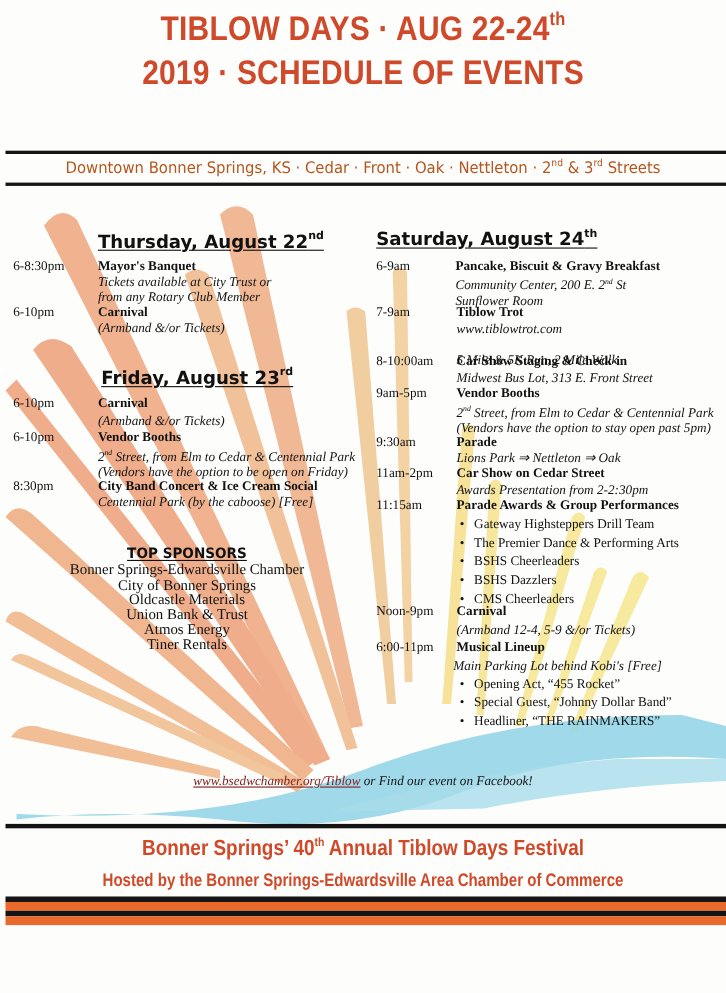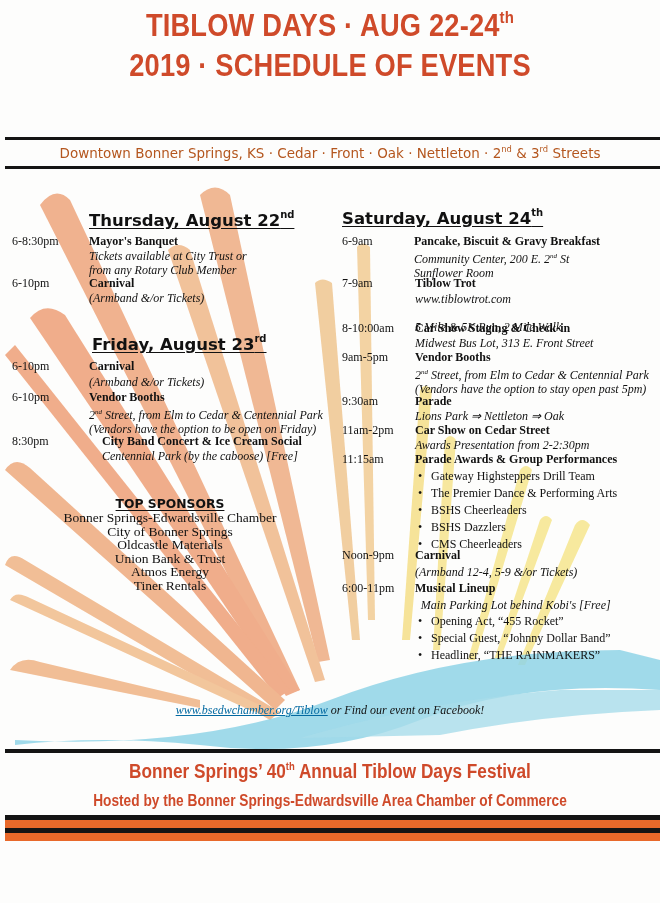--- a/index.html
+++ b/index.html
@@ -50,21 +50,21 @@
     font-family: "DejaVu Sans", sans-serif; font-weight: bold; font-size: 13px;
     text-decoration: underline; text-underline-offset: 2px; margin-bottom: 0px;
     transform: scaleX(0.95);
   }
   .sponsors div.s { font-size: 13.5px; line-height: 13.5px; }
 
   .weblink {
     position: absolute; top: 703px; left: 0; width: 660px; text-align: center;
     font-style: italic; font-size: 12px; z-index: 2;
   }
-  .weblink a { color: #0369a1; text-decoration: underline; }
+  .weblink a { color: #7f1d1d; text-decoration: underline; }
 
   .footer1 {
     position: absolute; top: 760px; left: 0; width: 660px; text-align: center;
     font-family: "Liberation Sans", sans-serif; font-weight: bold; color: #cf4a2a;
     font-size: 20px; transform: scaleX(0.86); transform-origin: center; z-index: 2;
   }
   .footer1 sup { font-size: 11px; vertical-align: 8px; }
   .footer2 {
     position: absolute; top: 791px; left: 0; width: 660px; text-align: center;
     font-family: "Liberation Sans", sans-serif; font-weight: bold; color: #cf4a2a;
@@ -147,21 +147,21 @@
 <div class="ev" style="left:12px;top:390px;">
   <span class="time">6-10pm</span>
   <div class="body" style="left:77px;">
     <span class="name">Vendor Booths</span>
     <span class="detail"><span>2</span><sup>nd</sup><span> Street, from Elm to Cedar &amp; Centennial Park</span></span>
     <span class="detail">(Vendors have the option to be open on Friday)</span>
   </div>
 </div>
 <div class="ev" style="left:12px;top:434px;">
   <span class="time">8:30pm</span>
-  <div class="body" style="left:90px;">
+  <div class="body" style="left:77px;">
     <span class="name">City Band Concert &amp; Ice Cream Social</span>
     <span class="detail">Centennial Park (by the caboose) [Free]</span>
   </div>
 </div>
 
 <div class="sponsors">
   <h3>TOP SPONSORS</h3>
   <div class="s">Bonner Springs-Edwardsville Chamber</div>
   <div class="s">City of Bonner Springs</div>
   <div class="s">Oldcastle Materials</div>
@@ -234,21 +234,21 @@
   <span class="time">Noon-9pm</span>
   <div class="body" style="left:73px;">
     <span class="name">Carnival</span>
     <span class="detail" style="margin-top:2px;">(Armband 12-4, 5-9 &amp;/or Tickets)</span>
   </div>
 </div>
 <div class="ev" style="left:342px;top:581px;">
   <span class="time">6:00-11pm</span>
   <div class="body" style="left:73px;">
     <span class="name">Musical Lineup</span>
-    <span class="detail" style="margin-left:-3px;margin-top:2px;text-align:right;">Main Parking Lot behind Kobi's [Free]</span>
+    <span class="detail" style="margin-left:-3px;margin-top:2px;">Main Parking Lot behind Kobi's [Free]</span>
     <ul>
       <li>Opening Act, “455 Rocket”</li>
       <li>Special Guest, “Johnny Dollar Band”</li>
       <li>Headliner, “THE RAINMAKERS”</li>
     </ul>
   </div>
 </div>
 
 <div class="weblink">
   <a>www.bsedwchamber.org/Tiblow</a><span> or Find our event on Facebook!</span>

